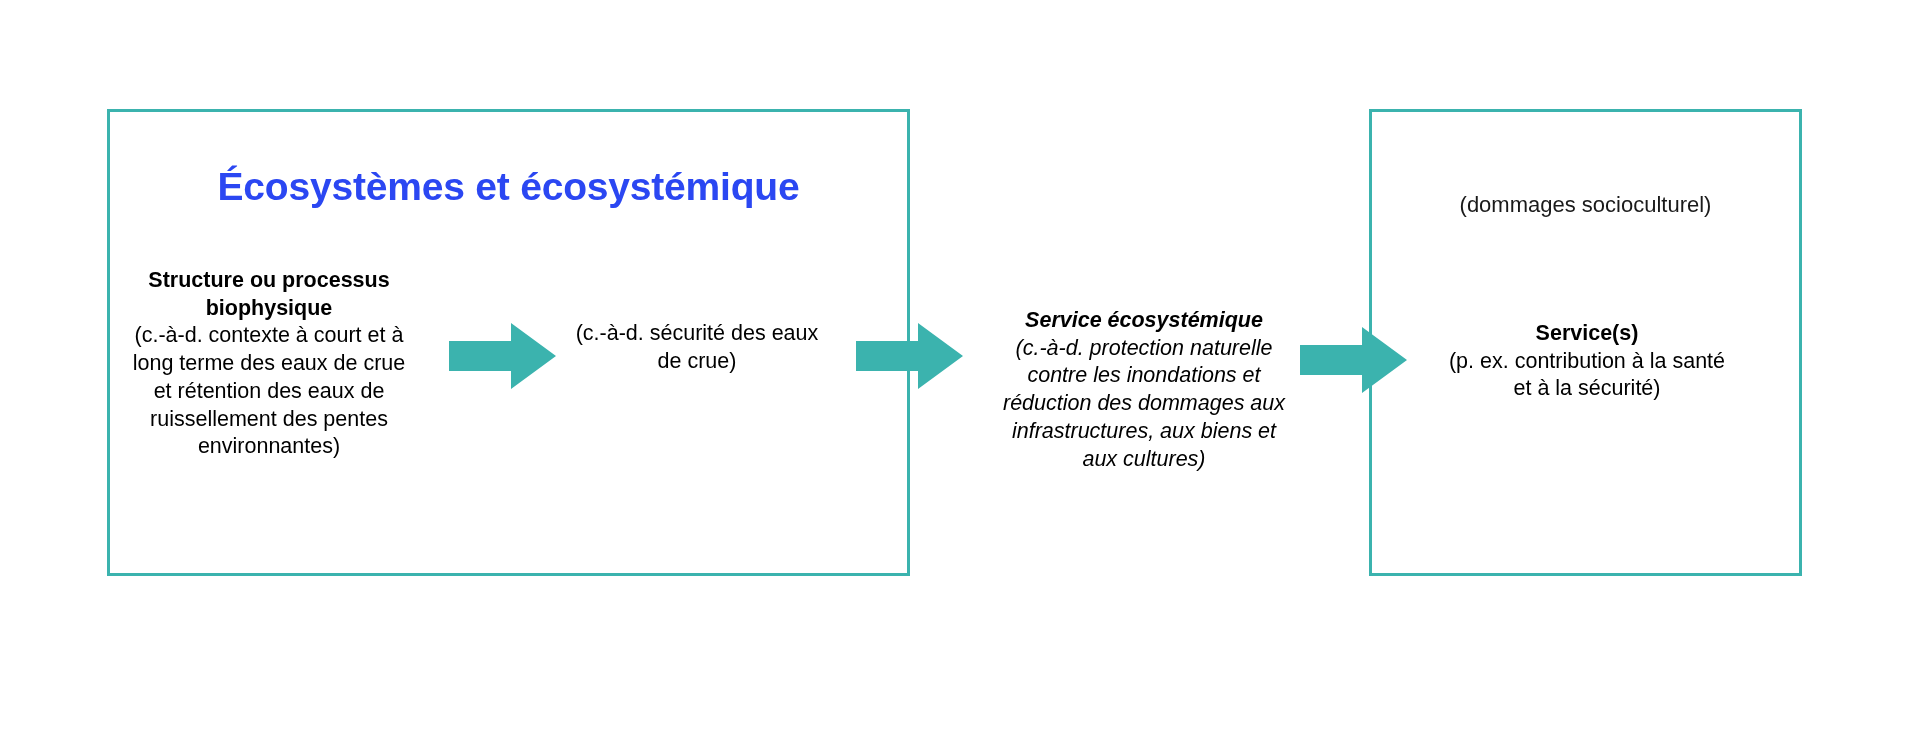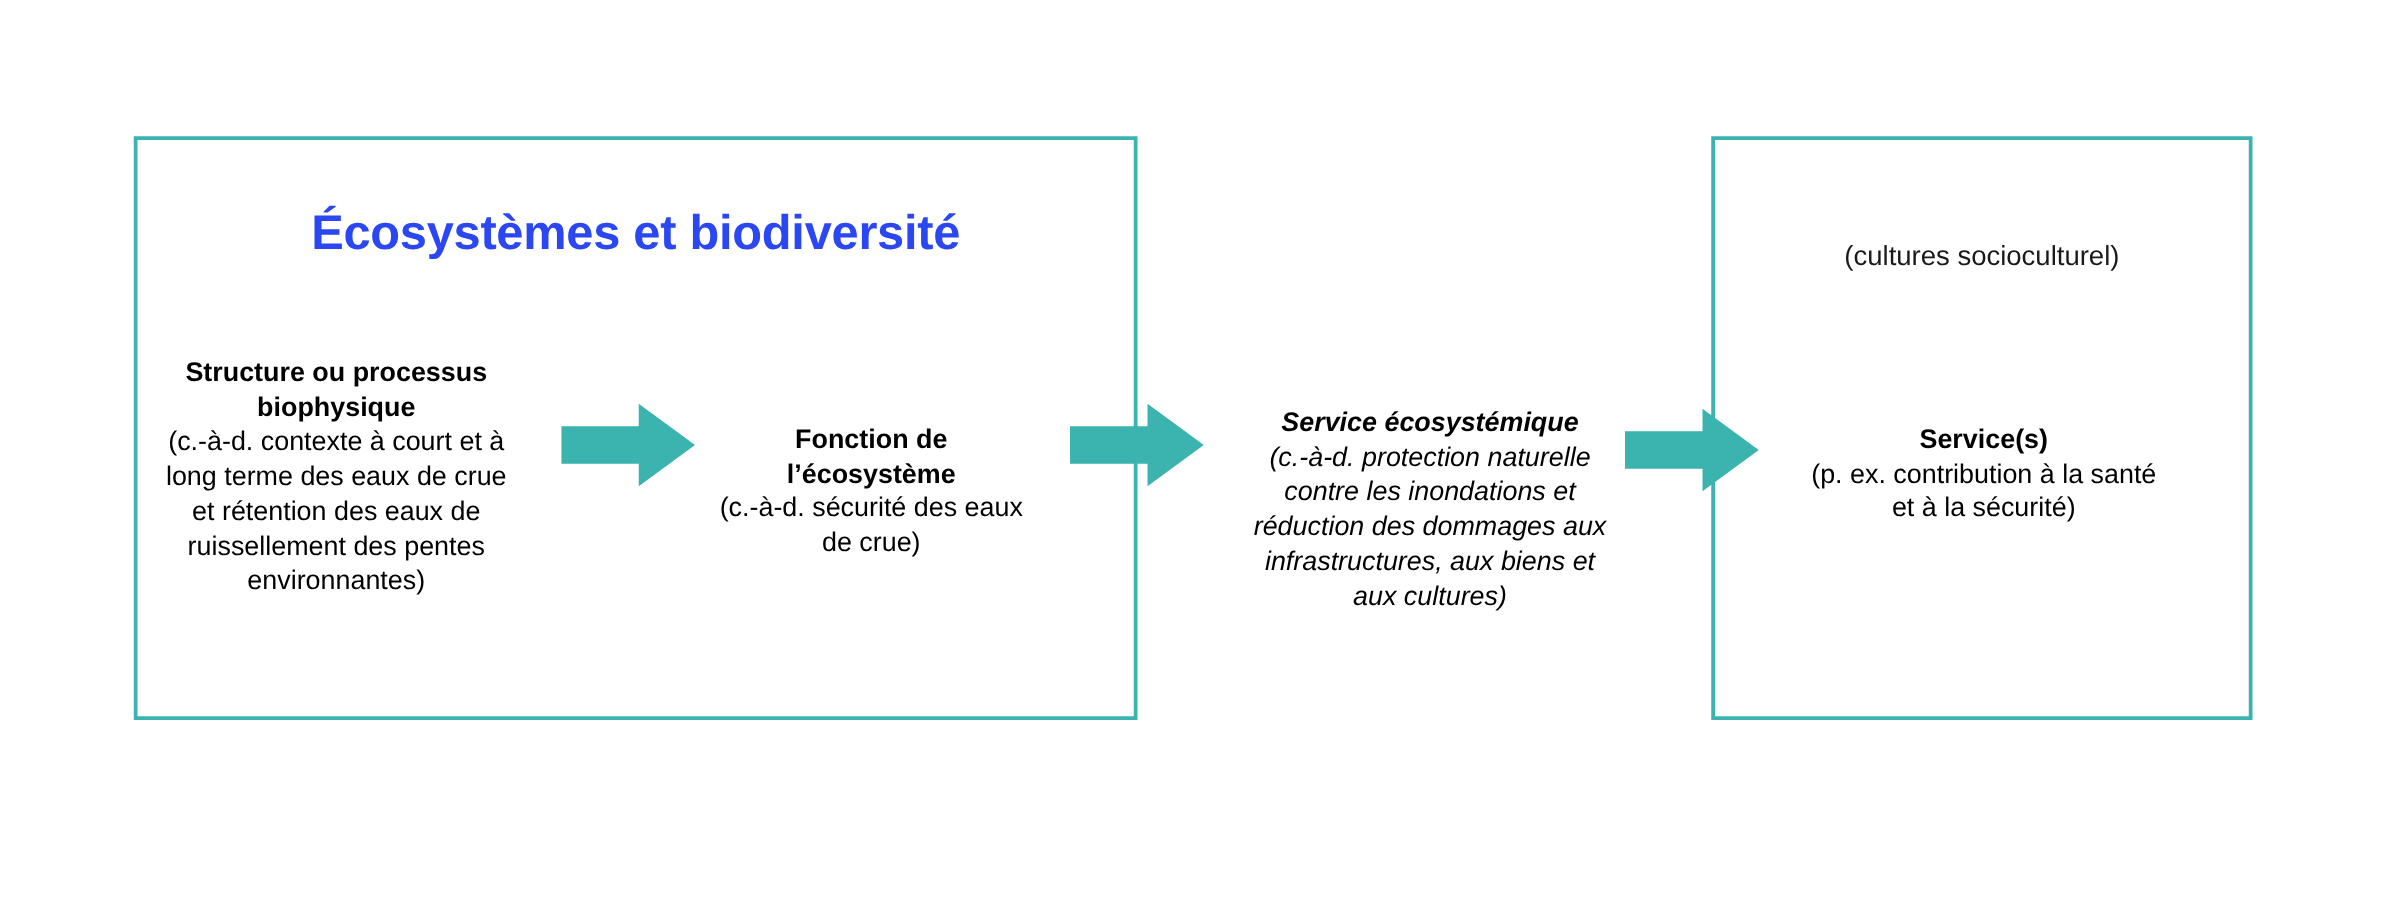--- a/index.html
+++ b/index.html
@@ -73,21 +73,20 @@
     white-space: nowrap;
   }
 
   
   .block {
     position: absolute;
     text-align: center;
     font-size: 21.5px;
     line-height: 1.29;
     color: #000000;
-    margin-top: 18px;
   }
   .block .title {
     font-weight: 700;
     display: block;
   }
   .block .detail {
     font-weight: 400;
     display: block;
   }
 
@@ -124,38 +123,37 @@
 </style>
 </head>
 <body>
 
 <div id="canvas">
 
   <div class="frame" id="frame-ecosystems"></div>
 
   <div class="frame" id="frame-wellbeing"></div>
 
-  <div class="heading-blue" id="heading-ecosystems">Écosystèmes et biodiversité</div>
+  <div class="heading-blue" id="heading-ecosystems">Écosystèmes et écosystémique</div>
 
 
-  <div id="subheading-wellbeing">(cultures socioculturel)</div>
+  <div id="subheading-wellbeing">(dommages socioculturel)</div>
 
   <div class="block" id="block-structure">
     <span class="title">Structure ou processus biophysique</span>
     <span class="detail">(c.-à-d. contexte à court et à long terme des eaux de crue et rétention des eaux de ruissellement des pentes environnantes)</span>
   </div>
 
   <span class="arrow" id="arrow-1">
     <svg width="107" height="66" viewBox="0 0 107 66" xmlns="http://www.w3.org/2000/svg">
       <polygon points="0,18 62,18 62,0 107,33 62,66 62,48 0,48" fill="#3BB3AE"></polygon>
     </svg>
   </span>
 
   <div class="block" id="block-function">
-    <span class="title">Fonction de l’écosystème</span>
     <span class="detail">(c.-à-d. sécurité des eaux de crue)</span>
   </div>
 
   <span class="arrow" id="arrow-2">
     <svg width="107" height="66" viewBox="0 0 107 66" xmlns="http://www.w3.org/2000/svg">
       <polygon points="0,18 62,18 62,0 107,33 62,66 62,48 0,48" fill="#3BB3AE"></polygon>
     </svg>
   </span>
 
   <div class="block" id="block-service">

